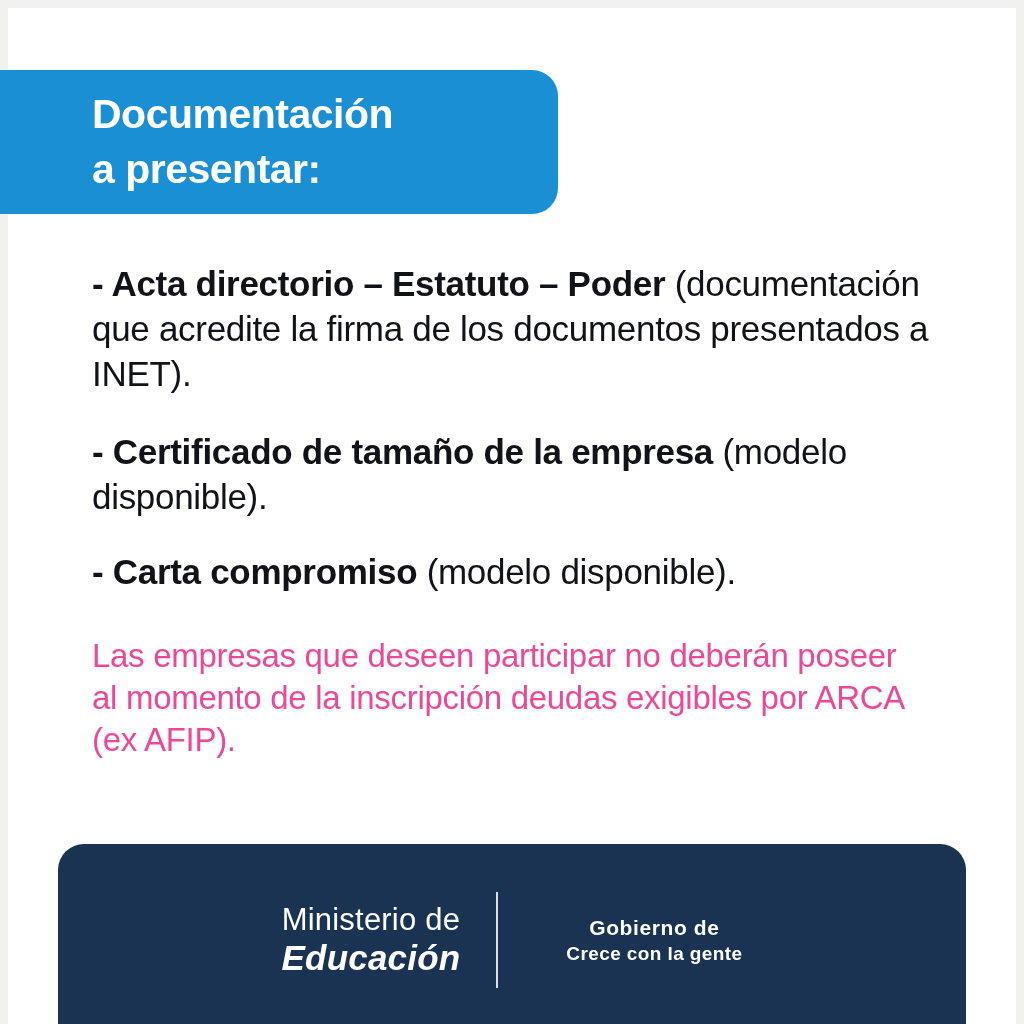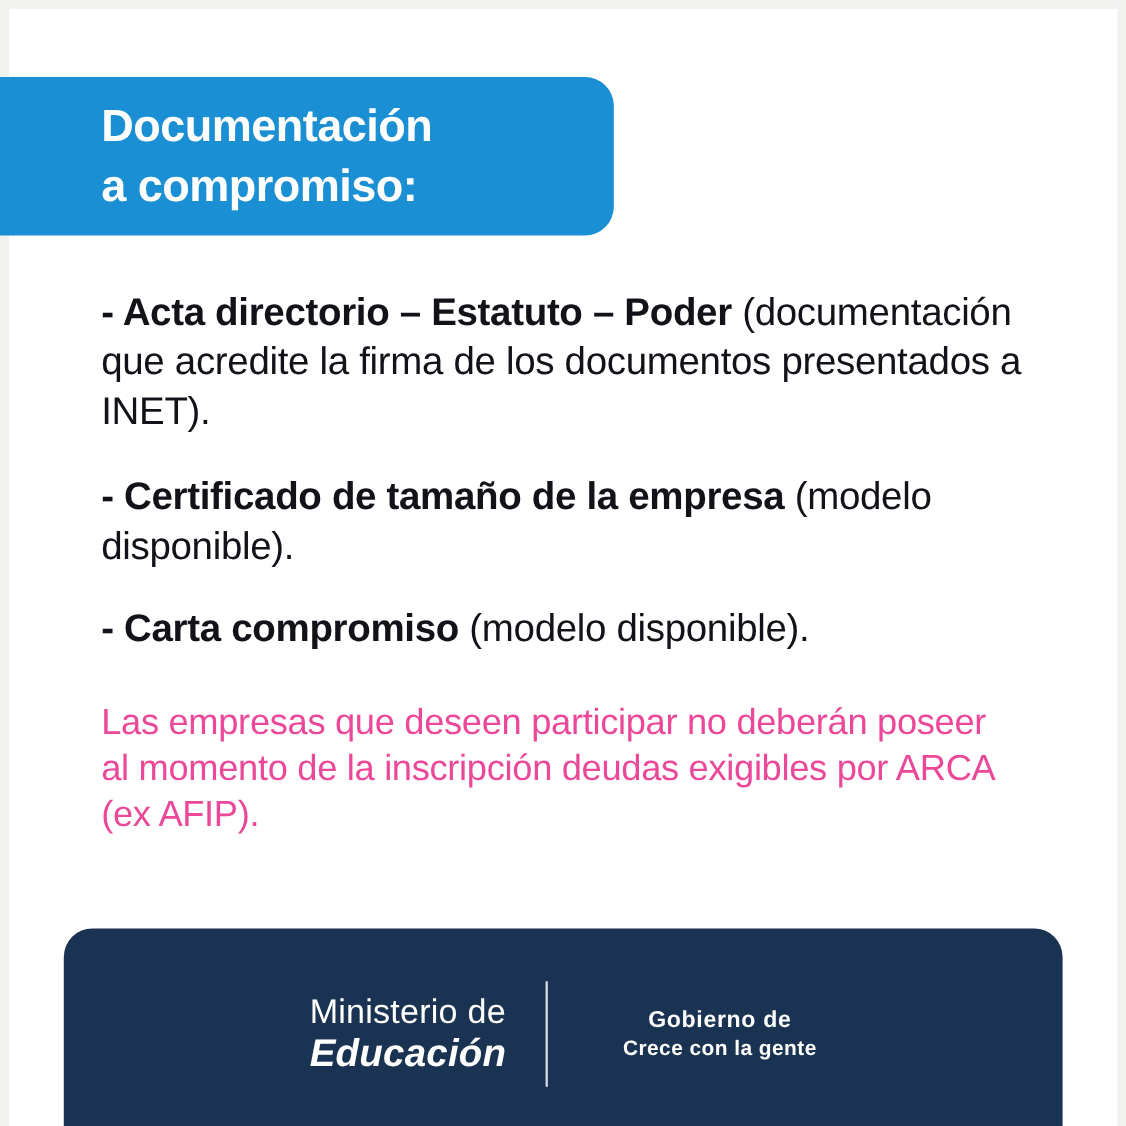--- a/index.html
+++ b/index.html
@@ -108,21 +108,21 @@
     box-sizing: border-box;
   }
   .footer-inner {
     display: flex;
     align-items: center;
     gap: 36px;
     transform: translateY(6px);
   }
   .ministry {
     color: #ffffff;
-    text-align: left;
+    text-align: center;
     line-height: 1.14;
   }
   .ministry .l1 {
     font-size: 31px;
     font-weight: normal;
     letter-spacing: 0.2px;
   }
   .ministry .l2 {
     font-size: 35px;
     font-weight: bold;
@@ -164,21 +164,21 @@
 <body>
 
 <div class="poster">
 
   <div class="edge-top"></div>
   <div class="edge-left"></div>
   <div class="edge-right"></div>
 
   <div class="header-banner">
     <div class="header-line">Documentación</div>
-    <div class="header-line">a compromiso:</div>
+    <div class="header-line">a presentar:</div>
   </div>
 
   <div class="content">
 
     <div class="item one">
       <span class="b">- Acta directorio – Estatuto – Poder</span><span> (documentación que acredite la firma de los documentos presentados a INET).</span>
     </div>
 
     <div class="item two">
       <span class="b">- Certificado de tamaño de la empresa</span><span> (modelo disponible).</span>

